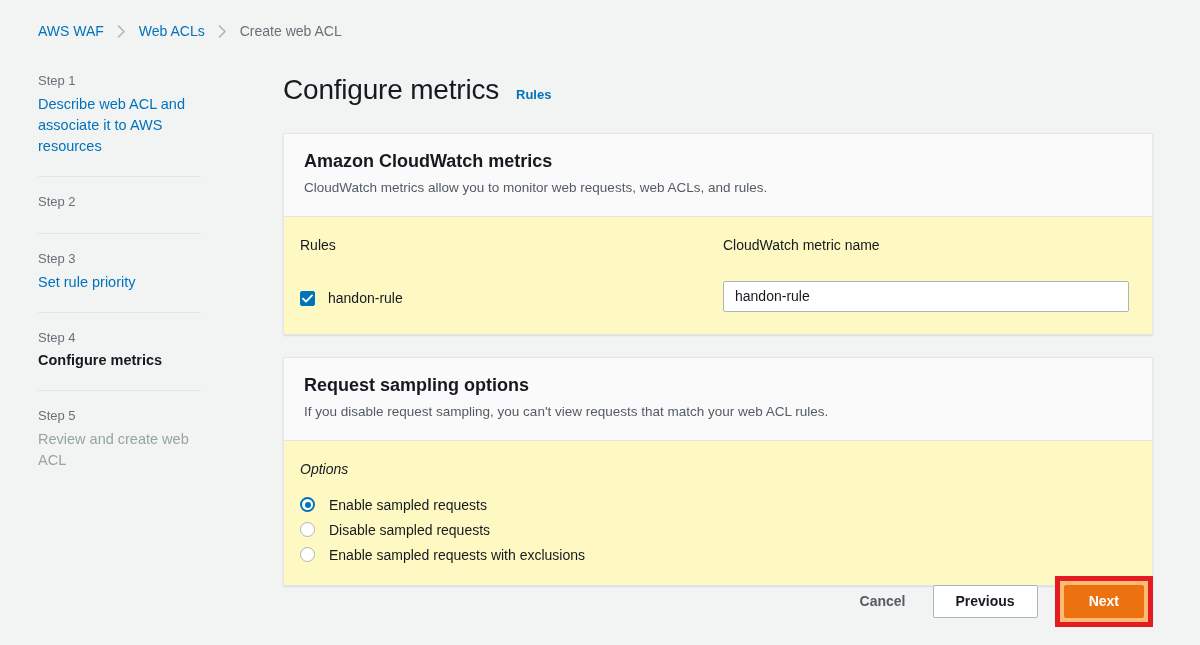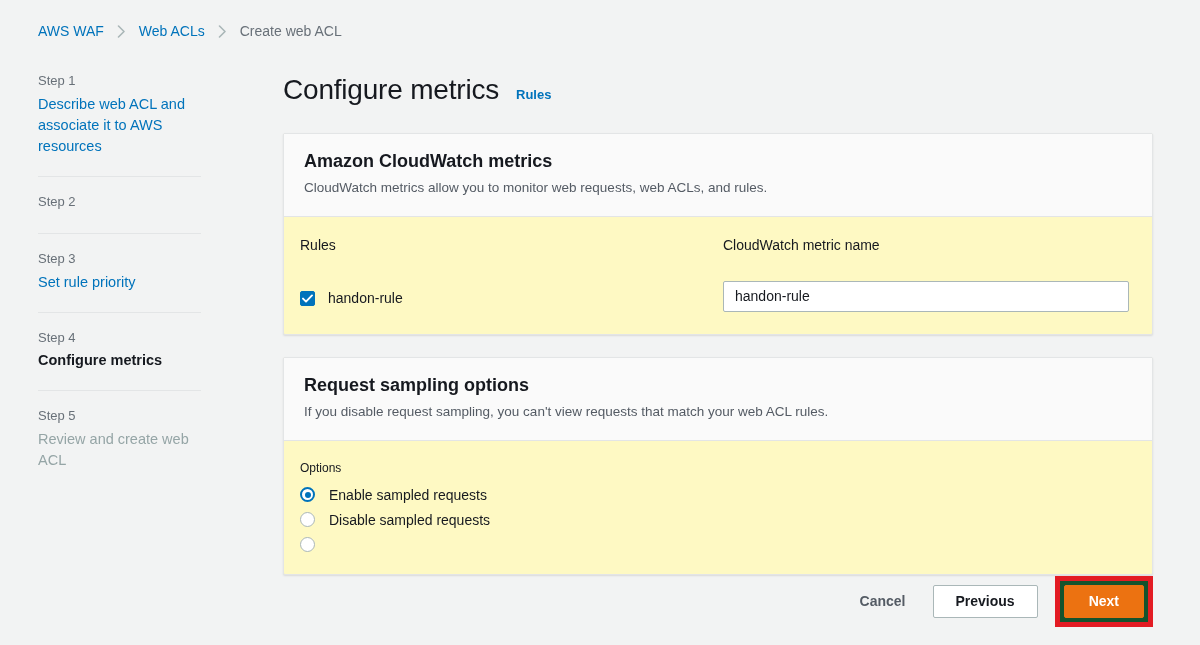--- a/index.html
+++ b/index.html
@@ -171,23 +171,24 @@
     padding: 0 11px;
     font-size: 14px;
     font-family: "Liberation Sans", sans-serif;
     color: #16191f;
     background: #fff;
     outline: none;
   }
 
   
   .options-label {
-    font-size: 12px;
-    color: #16191f;
-    margin-bottom: 12px;
+    font-size: 14px;
+    color: #16191f;
+    margin-bottom: 20px;
+    font-style: italic;
   }
   .radio-row {
     display: flex;
     align-items: center;
     margin-bottom: 9px;
     cursor: pointer;
   }
   .radio-row:last-child { margin-bottom: 0; }
   .radio {
     width: 15px;
@@ -247,21 +248,21 @@
     border: 1px solid #aab7b8;
     border-radius: 2px;
     height: 33px;
     padding: 0 22px;
     cursor: pointer;
     font-family: "Liberation Sans", sans-serif;
   }
   .next-wrap {
     border: 5px solid #e31b23;
     padding: 4px;
-    background: #14532d;
+    background: #fdba74;
     margin-left: 17px;
     display: inline-flex;
   }
   .btn-next {
     font-size: 14px;
     font-weight: bold;
     color: #ffffff;
     background: #ec7211;
     border: 1px solid #ec7211;
     border-radius: 2px;
@@ -368,20 +369,21 @@
         <span class="radio-label">Enable sampled requests</span>
       </div>
 
       <div class="radio-row">
         <span class="radio"></span>
         <span class="radio-label">Disable sampled requests</span>
       </div>
 
       <div class="radio-row">
         <span class="radio"></span>
+        <span class="radio-label">Enable sampled requests with exclusions</span>
       </div>
     </div>
   </div>
 
 </div>
 
 <div class="footer">
   <button class="btn-cancel">Cancel</button>
   <button class="btn-previous">Previous</button>
   <span class="next-wrap">

